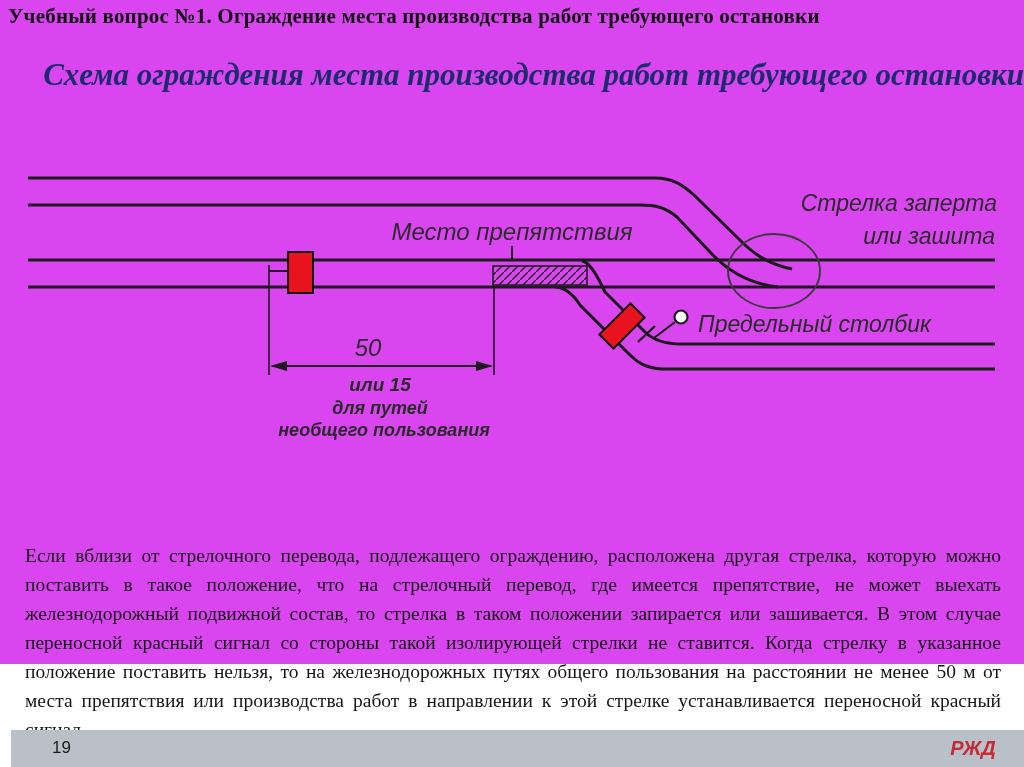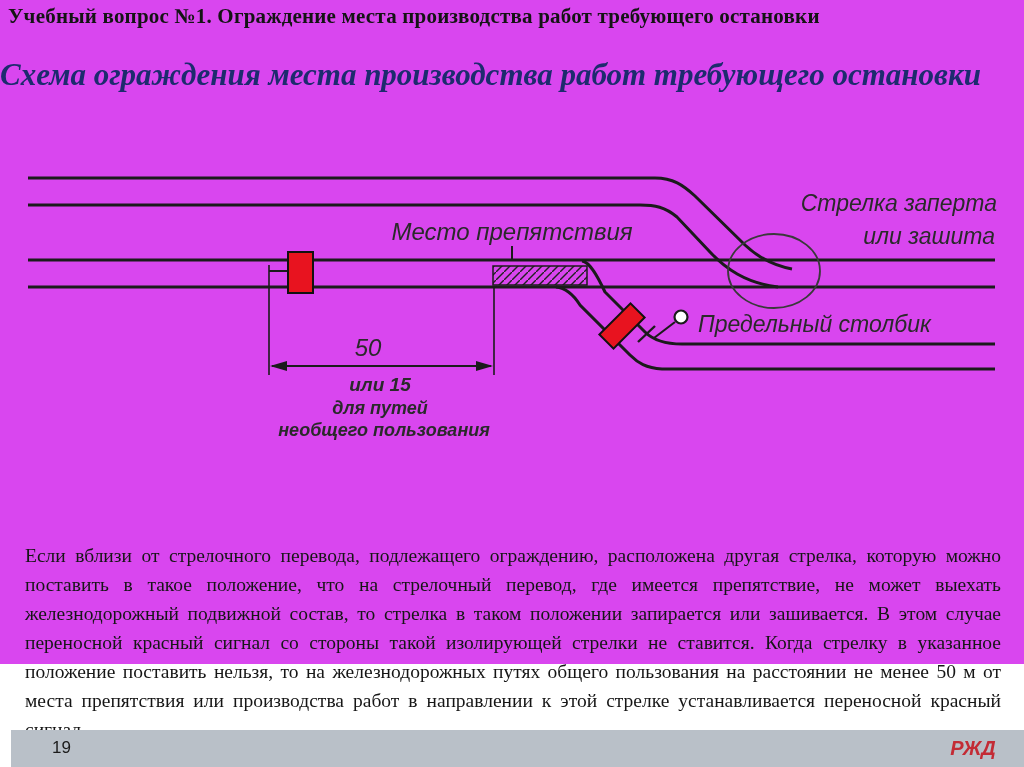--- a/index.html
+++ b/index.html
@@ -4,21 +4,21 @@
 <style>
   html,body{margin:0;padding:0;}
   body{width:1024px;height:767px;background:#ffffff;overflow:hidden;
        font-family:"Liberation Sans",sans-serif;}
   #slide{position:relative;width:1024px;height:664px;background:#d946ef;padding-left:21px;}
 
   .header{position:absolute;left:8px;top:4px;width:1000px;
           font-family:"Liberation Serif",serif;font-weight:bold;
           font-size:21px;color:#141414;letter-spacing:.2px;}
 
-  .title{position:absolute;left:0;top:55px;width:1024px;text-align:left;
+  .title{position:absolute;left:0;top:55px;width:1024px;text-align:right;
          font-family:"Liberation Serif",serif;font-style:italic;font-weight:bold;
          font-size:31px;line-height:40px;color:#1d2b6e;}
 
   .diagram-svg{position:absolute;left:0;top:150px;width:1024px;height:320px;}
 
   .body-text{position:absolute;left:25px;top:541px;width:976px;height:182px;
              font-family:"Liberation Serif",serif;font-size:19.5px;line-height:29px;
              color:#161616;text-align:justify;}
 
   .footer{position:absolute;left:11px;top:730px;width:1024px;height:37px;background:#b9c0c8;text-align:right;}

